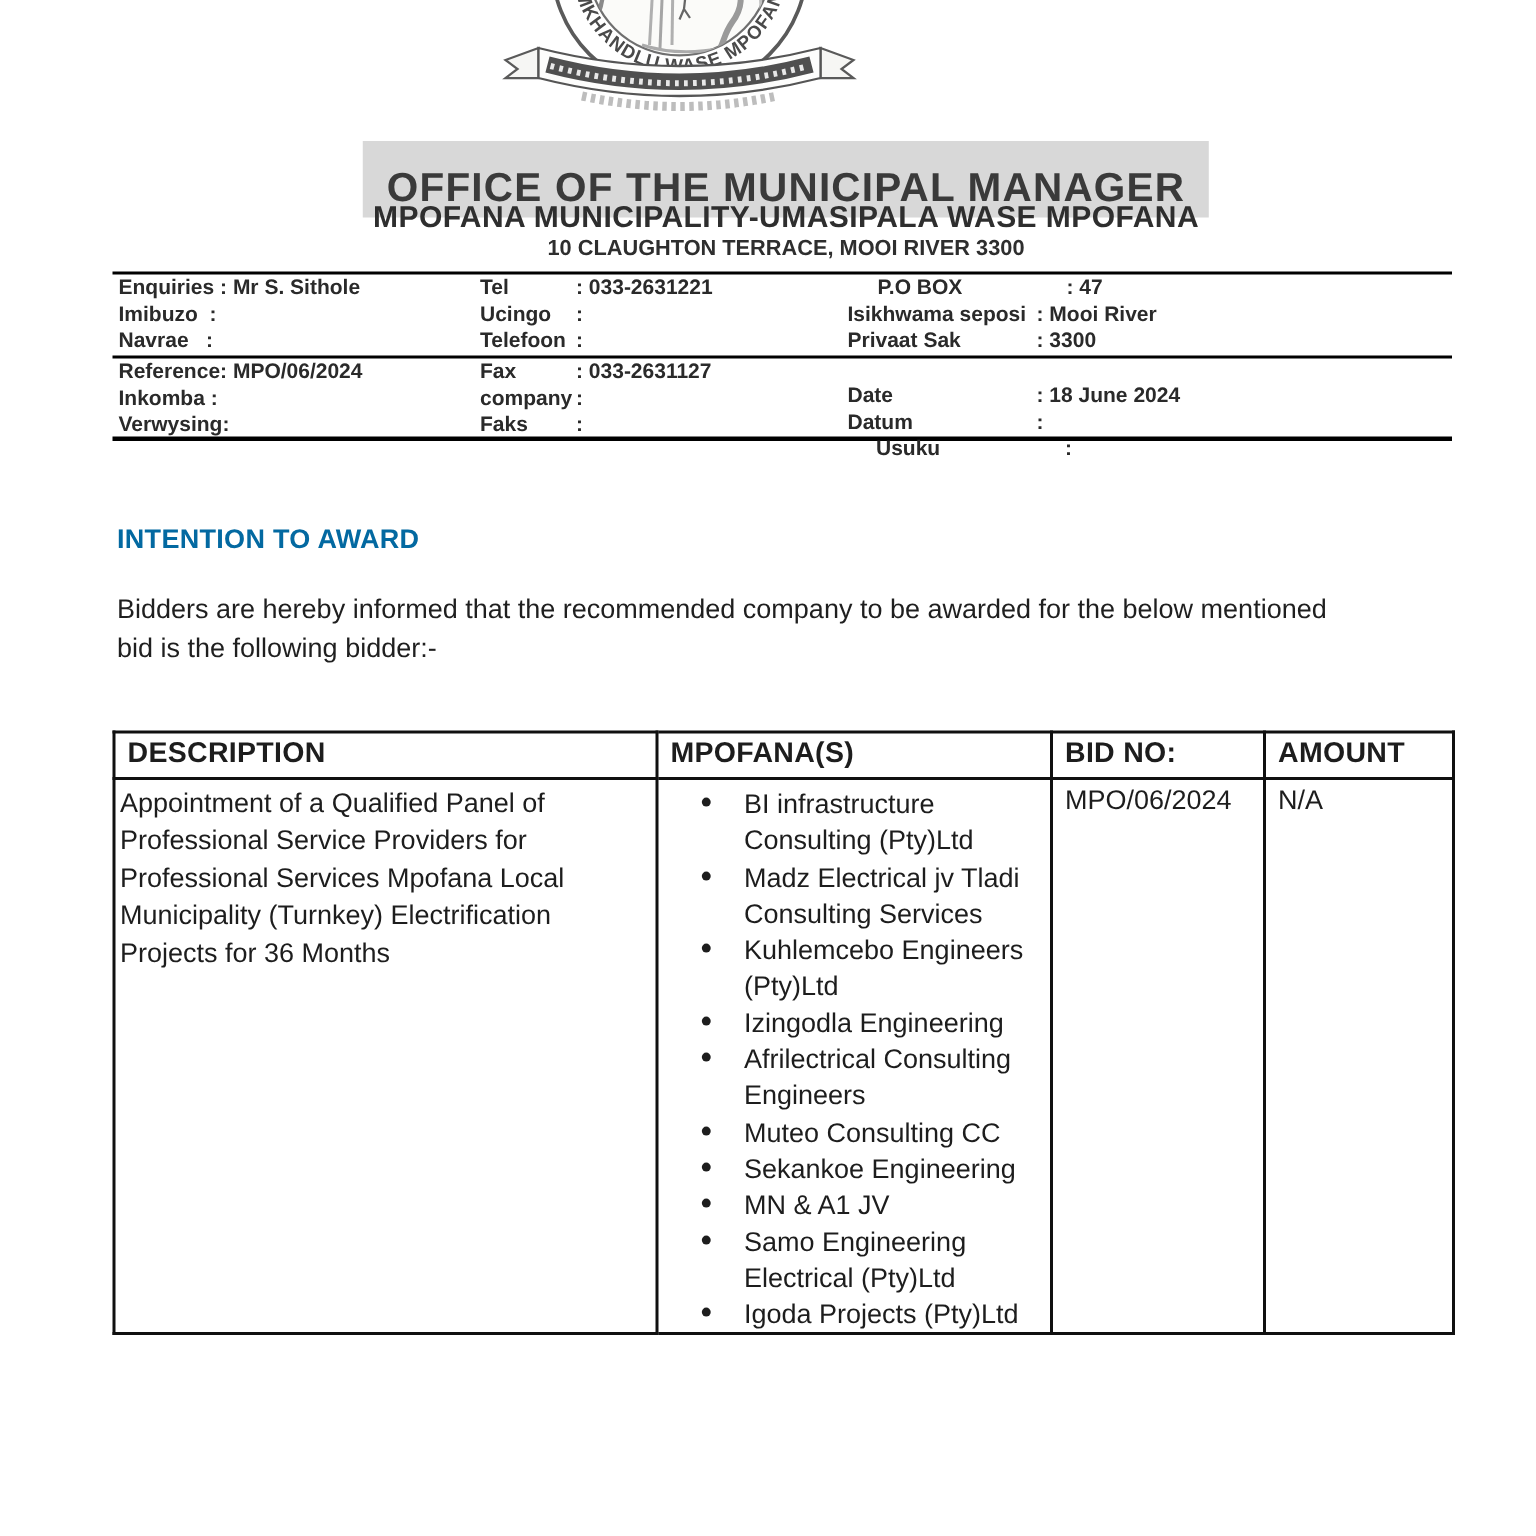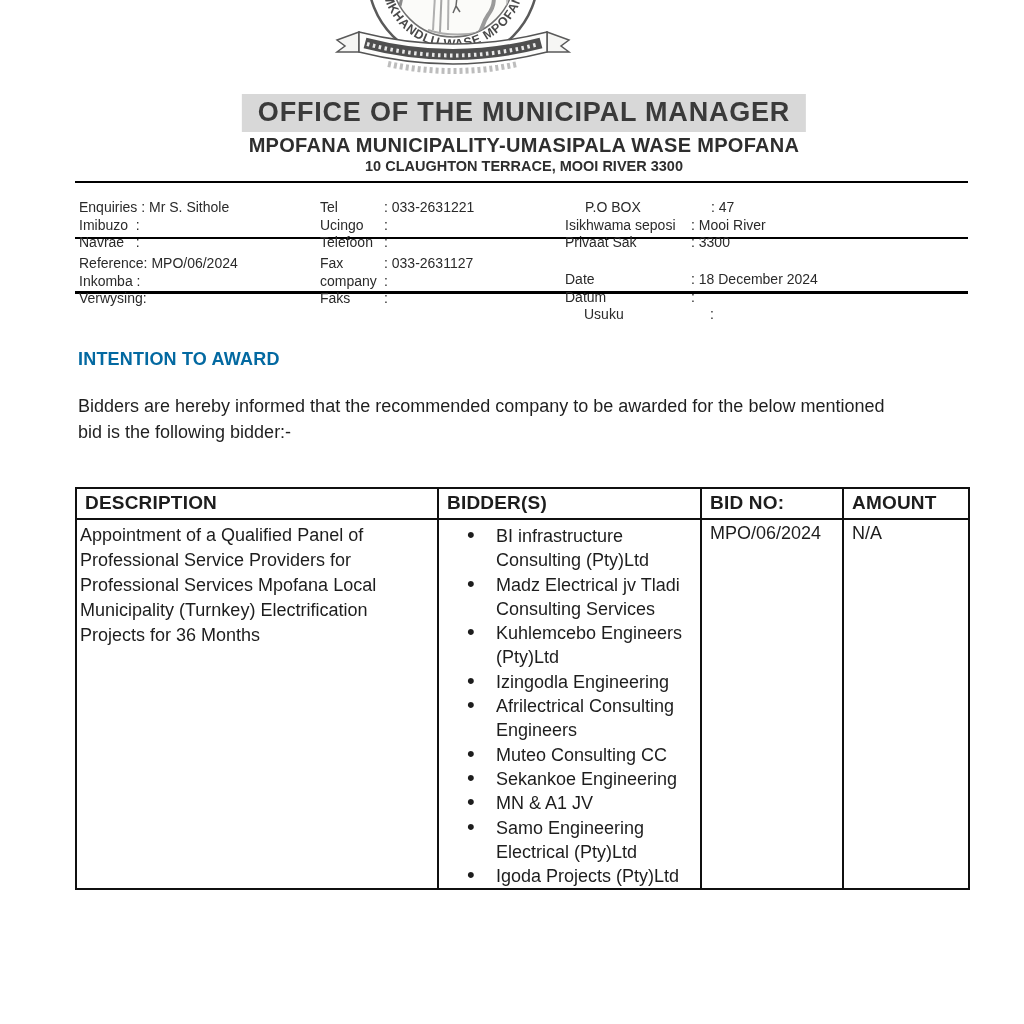--- a/index.html
+++ b/index.html
@@ -8,39 +8,39 @@
     background:#ffffff; color:#222;
     font-family:"Liberation Sans", sans-serif;
   }
 
   
   .seal { position:absolute; top:0; left:333px; width:240px; height:86px; }
 
   
   .hdr-office {
     position:absolute; top:94px; left:524px; transform:translateX(-50%);
-    background:#d8d8d8; padding:3px 16px 4px; white-space:nowrap;
+    background:#d8d8d8; padding:16px 16px 4px; white-space:nowrap;
     font-size:27px; font-weight:bold; letter-spacing:0.8px; color:#3a3a3a;
   }
   .hdr-muni {
     position:absolute; top:134px; left:524px; transform:translateX(-50%);
     white-space:nowrap; font-size:20px; font-weight:bold; letter-spacing:0.3px; color:#2e2e2e;
   }
   .hdr-addr {
     position:absolute; top:158px; left:524px; transform:translateX(-50%);
     white-space:nowrap; font-size:14.5px; font-weight:bold; color:#2e2e2e;
   }
 
   
   .contact {
     position:absolute; top:181px; left:75px; width:893px;
     border-top:2px solid #000; border-bottom:3px solid #000;
     font-size:14px; color:#2a2a2a;
   }
-  .contact-row { display:flex; height:54px; padding-top:16px; box-sizing:border-box; }
+  .contact-row { display:flex; height:54px; padding-top:0; box-sizing:border-box;font-weight:bold; }
   .contact-row + .contact-row { border-top:2px solid #000; }
   .ccol { box-sizing:border-box; }
   .ccol:nth-child(1) { width:245px; padding-left:4px; }
   .ccol:nth-child(2) { width:245px; }
   .ccol:nth-child(3) { flex:1; }
   .cline { line-height:17.5px; white-space:pre; }
   .cline .lbl { display:inline-block; }
   .cline .sep { white-space:pre; }
 
   
@@ -147,41 +147,41 @@
           <div class="cline"><span class="lbl">Reference</span><span class="sep">: </span><span class="val">MPO/06/2024</span></div>
           <div class="cline"><span class="lbl">Inkomba</span><span class="sep"> :</span><span class="val"></span></div>
           <div class="cline"><span class="lbl">Verwysing</span><span class="sep">:</span><span class="val"></span></div>
         </div>
         <div class="ccol">
           <div class="cline"><span class="lbl" style="width: 64px;">Fax</span><span class="sep">: </span><span class="val">033-2631127</span></div>
           <div class="cline"><span class="lbl" style="width: 64px;">company</span><span class="sep">:</span><span class="val"></span></div>
           <div class="cline"><span class="lbl" style="width: 64px;">Faks</span><span class="sep">:</span><span class="val"></span></div>
         </div>
         <div class="ccol">
-          <div class="cline"><span class="lbl" style="width: 126px; margin-top: 16px;">Date</span><span class="sep">: </span><span class="val">18 December 2024</span></div>
+          <div class="cline"><span class="lbl" style="width: 126px; margin-top: 16px;">Date</span><span class="sep">: </span><span class="val">18 June 2024</span></div>
           <div class="cline"><span class="lbl" style="width: 126px;">Datum</span><span class="sep">:</span><span class="val"></span></div>
           <div class="cline"><span class="lbl" style="width: 126px; margin-left: 19px;">Usuku</span><span class="sep">:</span><span class="val"></span></div>
         </div>
       </div>
   </div>
 
   <div class="intent">INTENTION TO AWARD</div>
   <div class="para">Bidders are hereby informed that the recommended company to be awarded for the below mentioned bid is the following bidder:-</div>
 
   <table class="award">
     <colgroup>
       <col style="width:362px">
         <col style="width:263px">
         <col style="width:142px">
         <col style="width:126px">
     </colgroup>
     <thead>
       <tr>
         <th>DESCRIPTION</th>
-        <th>BIDDER(S)</th>
+        <th>MPOFANA(S)</th>
         <th>BID NO:</th>
         <th>AMOUNT</th>
       </tr>
     </thead>
     <tbody>
       <tr>
         <td class="desc">Appointment of a Qualified Panel of Professional Service Providers for Professional Services Mpofana Local Municipality (Turnkey) Electrification Projects for 36 Months</td>
         <td class="bidcell">
           <ul class="bidders">
               <li>BI infrastructure Consulting (Pty)Ltd</li>

